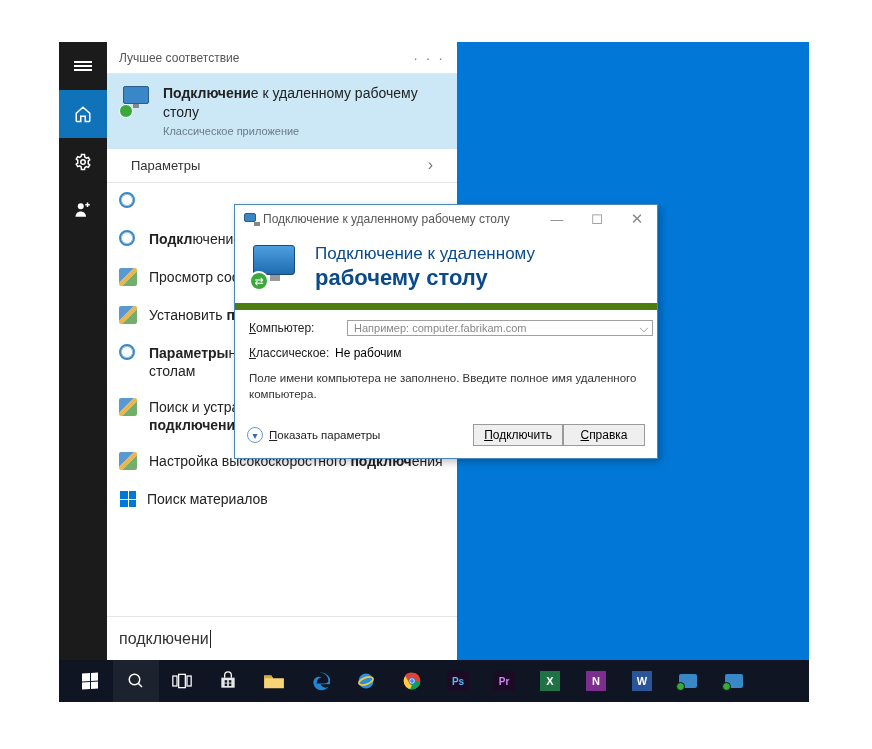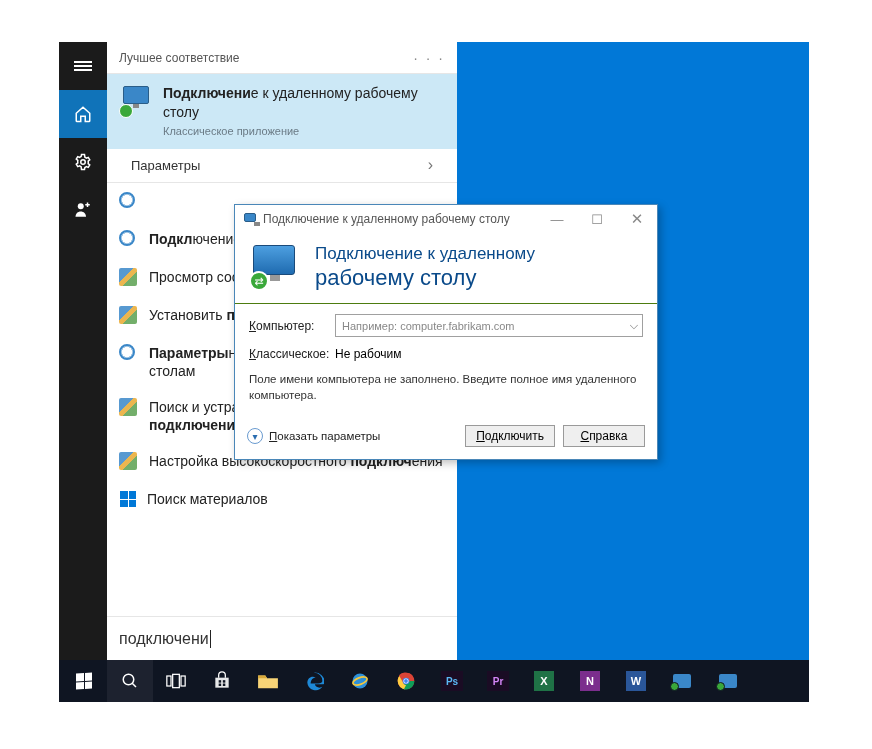--- a/index.html
+++ b/index.html
@@ -1,18 +1,18 @@
 <!DOCTYPE html>
 <html><head>
 <meta charset="utf-8">
 <style>
   * { box-sizing: border-box; margin: 0; padding: 0; font-family: "Segoe UI", Tahoma, sans-serif; }
   body { width: 872px; height: 749px; background: #fff; position: relative; }
   .outer { position: absolute; top: 42px; left: 59px; width: 750px; height: 660px; background: #0178d7; }
-  .taskbar { position: absolute; bottom: 0; left: 0; right: 0; height: 42px; background: #0f1522; display: flex; align-items: center; padding: 0 2px; }
+  .taskbar { position: absolute; bottom: 0; left: 0; right: 0; height: 42px; background: #0f1522; display: flex; align-items: center; padding: 0 8px; }
   .tb-item { width: 46px; height: 42px; display: flex; align-items: center; justify-content: center; color: #fff; font-size: 15px; }
   .tb-item.search { background: rgba(255,255,255,0.06); }
   .tb-ico { width: 22px; height: 22px; display: flex; align-items: center; justify-content: center; }
   .tb-adobe { width: 22px; height: 20px; background: #1a0c24; color: #d385f6; font-size: 10px; font-weight: bold; display: flex; align-items: center; justify-content: center; }
 
   .left-rail { position: absolute; top: 0; left: 0; width: 48px; bottom: 42px; background: #1b1b1b; display: flex; flex-direction: column; }
   .rail-btn { width: 48px; height: 48px; display: flex; align-items: center; justify-content: center; color: #fff; }
   .rail-btn.active { background: #1073b9; }
   .rail-hamburger div { width: 18px; height: 2px; background: #fff; margin: 2px 0; }
 
@@ -49,31 +49,31 @@
   .win-controls { display: flex; }
   .wc { width: 40px; height: 28px; display: flex; align-items: center; justify-content: center; color: #888; font-size: 13px; }
   .wc:last-child { font-size: 15px; }
   .rdc-banner { display: flex; align-items: center; gap: 14px; padding: 8px 14px 10px 14px; }
   .rdc-biconwrap { width: 52px; height: 52px; position: relative; }
   .rdc-bigmon { width: 42px; height: 30px; background: linear-gradient(#4d9fe0,#1f6bb0); border: 1px solid #1a4a7a; border-radius: 3px; position: absolute; top: 4px; left: 4px; }
   .rdc-bigmon::after { content:""; position:absolute; bottom:-7px; left:16px; width:10px; height:6px; background:#999; }
   .rdc-badge { position:absolute; bottom:2px; left:0; width:20px; height:20px; background:#3aa83a; border-radius:50%; border:2px solid #fff; }
   .rdc-badge::after { content:"⇄"; color:#fff; font-size:11px; display:flex; align-items:center; justify-content:center; height:100%; }
   .rdc-banner-txt { color: #0a4a8a; font-size: 17px; line-height: 1.25; }
-  .rdc-banner-txt b { font-size: 22px; font-weight: normal; }
-  .rdc-body { padding: 10px 14px 4px 14px; border-top: 1px solid #4d7c0f; }
+  .rdc-banner-txt b { font-size: 22px; font-weight: bold; }
+  .rdc-body { padding: 10px 4px 4px 14px; border-top: 7px solid #4d7c0f; }
   .rdc-row { display: flex; align-items: center; gap: 10px; margin-bottom: 10px; }
   .rdc-label { width: 76px; color: #222; font-size: 12px; text-decoration: underline; text-decoration-color: transparent; }
   .rdc-label::first-letter { text-decoration: underline; }
-  .rdc-combo { flex: 1; height: 23px; border: 1px solid #a0a0a0; display: flex; align-items: center; justify-content: space-between; padding: 0 4px 0 6px; color: #888; font-size: 11px; }
+  .rdc-combo { flex: 1; height: 16px; border: 1px solid #a0a0a0; display: flex; align-items: center; justify-content: space-between; padding: 0 4px 0 6px; color: #888; font-size: 11px; margin-left: 12px; }
   .rdc-msg { color: #333; font-size: 11.5px; line-height: 1.4; margin-top: 4px; margin-bottom: 12px; }
   .rdc-footer { display: flex; align-items: center; justify-content: space-between; padding: 6px 12px 12px 12px; }
   .rdc-show { display: flex; align-items: center; gap: 6px; color: #222; font-size: 11.5px; }
   .rdc-showico { width: 16px; height: 16px; border: 1px solid #6a9bd0; border-radius: 50%; display: flex; align-items: center; justify-content: center; color: #2a6db0; font-size: 10px; }
-  .rdc-btns { display: flex; gap: 8px; }
+  .rdc-btns { display: flex; gap: 0; }
   .rdc-btn { height: 22px; min-width: 82px; border: 1px solid #9a9a9a; background: #efefef; font-size: 12px; padding: 0 10px; display: flex; align-items: center; justify-content: center; }
   u.k { text-decoration: underline; }
 </style>
 </head>
 <body>
 
 <div class="outer">
 
   <div class="left-rail">
     <div class="rail-btn">

